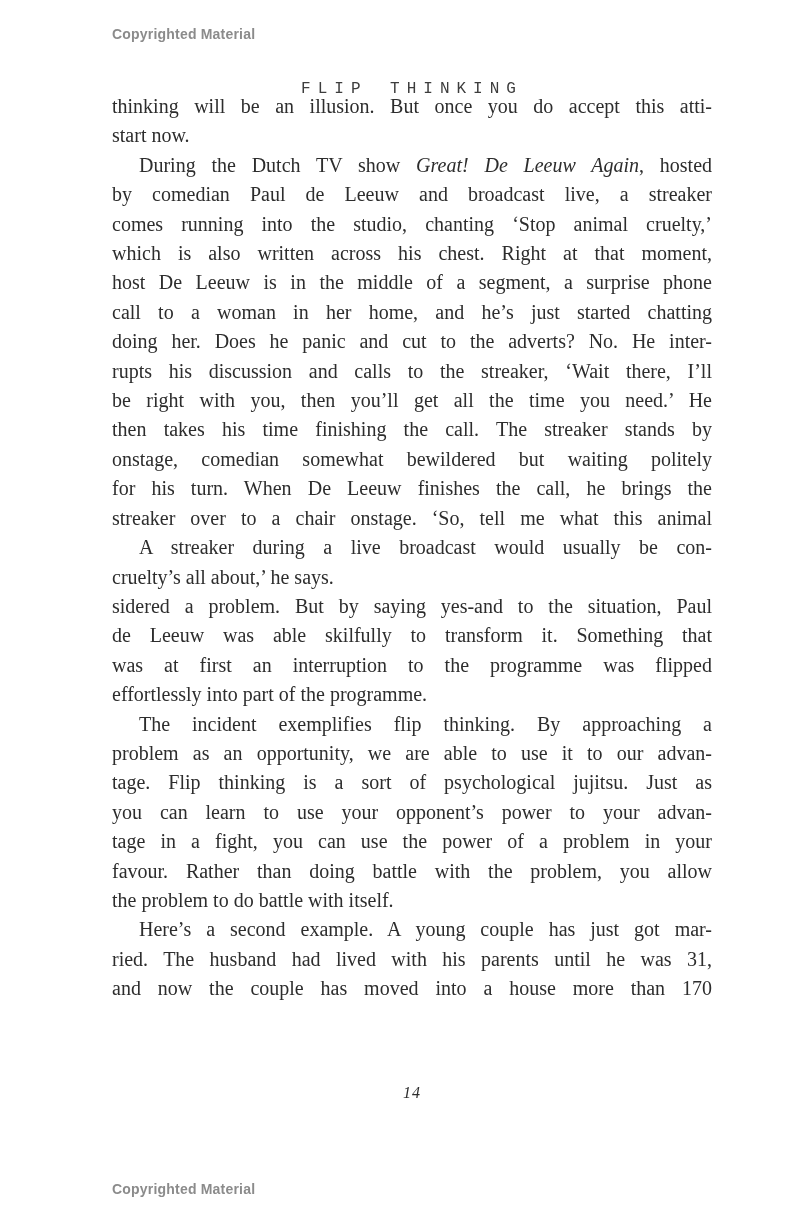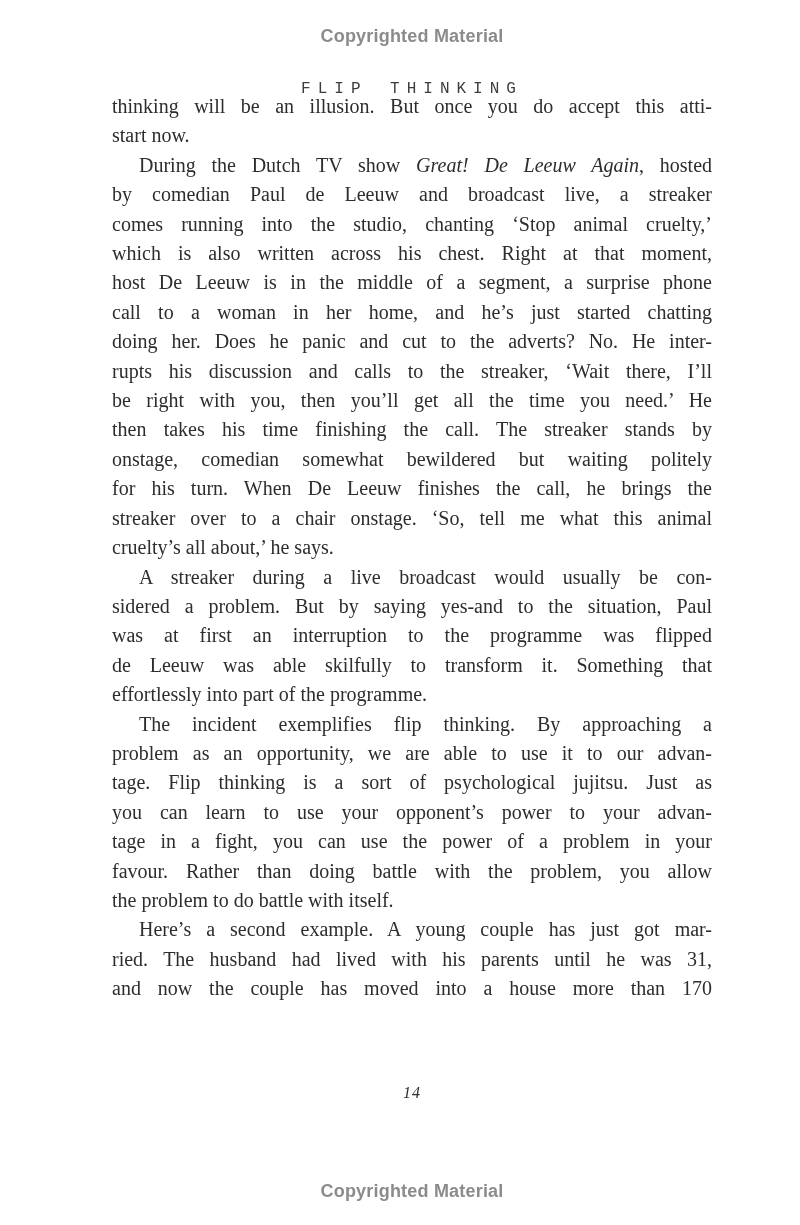--- a/index.html
+++ b/index.html
@@ -9,24 +9,23 @@
     font-family: "Liberation Serif", serif;
   }
   .page {
     position: relative;
     width: 800px; height: 1225px;
     background: var(--paper, #ffffff);
     overflow: hidden;
   }
   .copyright {
     position: absolute; left: 112px; width: 600px;
-    text-align: center;
     font-family: "Liberation Sans", sans-serif;
     font-weight: bold;
-    font-size: 18px;
+    font-size: 14px;
     color: var(--muted, #8b8b8b);
     letter-spacing: 0.2px;
   }
   .copyright.top { top: 26px; }
   .copyright.bottom { top: 1181px; }
   .running-header {
     position: absolute; top: 80px; left: 112px; width: 600px;
     text-align: center;
     font-family: Liberation Mono, monospace;
     font-size: 16px;
@@ -75,25 +74,25 @@
       <div class="line"><span>which is also written across his chest. Right at that moment,</span></div>
       <div class="line"><span>host De Leeuw is in the middle of a segment, a surprise phone</span></div>
       <div class="line"><span>call to a woman in her home, and he’s just started chatting</span></div>
       <div class="line"><span>doing her. Does he panic and cut to the adverts? No. He inter-</span></div>
       <div class="line"><span>rupts his discussion and calls to the streaker, ‘Wait there, I’ll</span></div>
       <div class="line"><span>be right with you, then you’ll get all the time you need.’ He</span></div>
       <div class="line"><span>then takes his time finishing the call. The streaker stands by</span></div>
       <div class="line"><span>onstage, comedian somewhat bewildered but waiting politely</span></div>
       <div class="line"><span>for his turn. When De Leeuw finishes the call, he brings the</span></div>
       <div class="line"><span>streaker over to a chair onstage. ‘So, tell me what this animal</span></div>
+      <div class="line indent"><span>A streaker during a live broadcast would usually be con-</span></div>
       <div class="line last"><span>cruelty’s all about,’ he says.</span></div>
-      <div class="line indent"><span>A streaker during a live broadcast would usually be con-</span></div>
       <div class="line"><span>sidered a problem. But by saying yes-and to the situation, Paul</span></div>
+      <div class="line"><span>de Leeuw was able skilfully to transform it. Something that</span></div>
       <div class="line"><span>was at first an interruption to the programme was flipped</span></div>
-      <div class="line"><span>de Leeuw was able skilfully to transform it. Something that</span></div>
       <div class="line last"><span>effortlessly into part of the programme.</span></div>
       <div class="line indent"><span>The incident exemplifies flip thinking. By approaching a</span></div>
       <div class="line"><span>problem as an opportunity, we are able to use it to our advan-</span></div>
       <div class="line"><span>tage. Flip thinking is a sort of psychological jujitsu. Just as</span></div>
       <div class="line"><span>you can learn to use your opponent’s power to your advan-</span></div>
       <div class="line"><span>tage in a fight, you can use the power of a problem in your</span></div>
       <div class="line"><span>favour. Rather than doing battle with the problem, you allow</span></div>
       <div class="line last"><span>the problem to do battle with itself.</span></div>
       <div class="line indent"><span>Here’s a second example. A young couple has just got mar-</span></div>
       <div class="line"><span>ried. The husband had lived with his parents until he was 31,</span></div>

